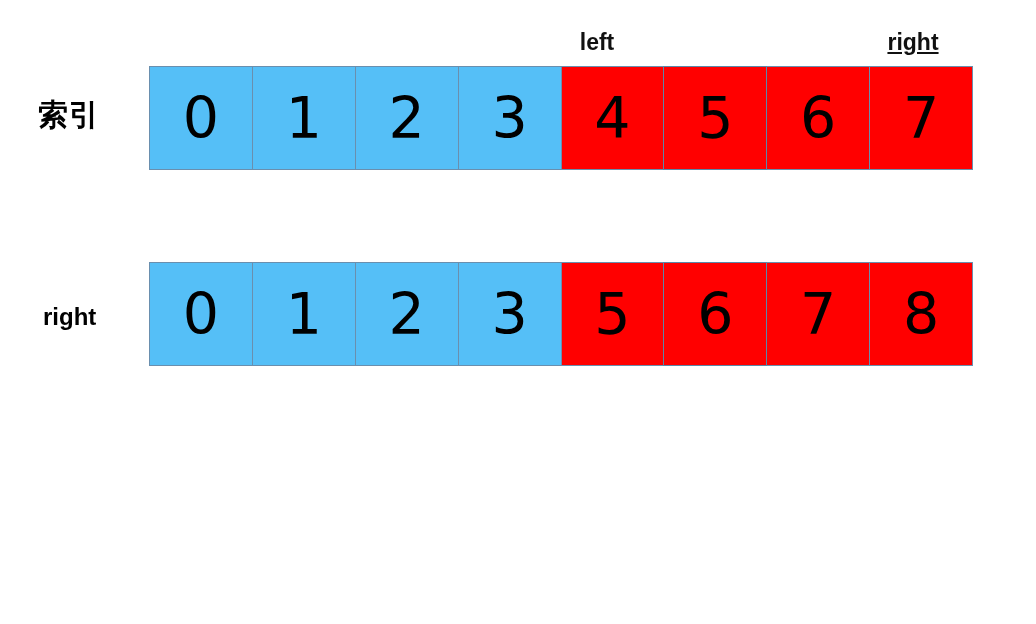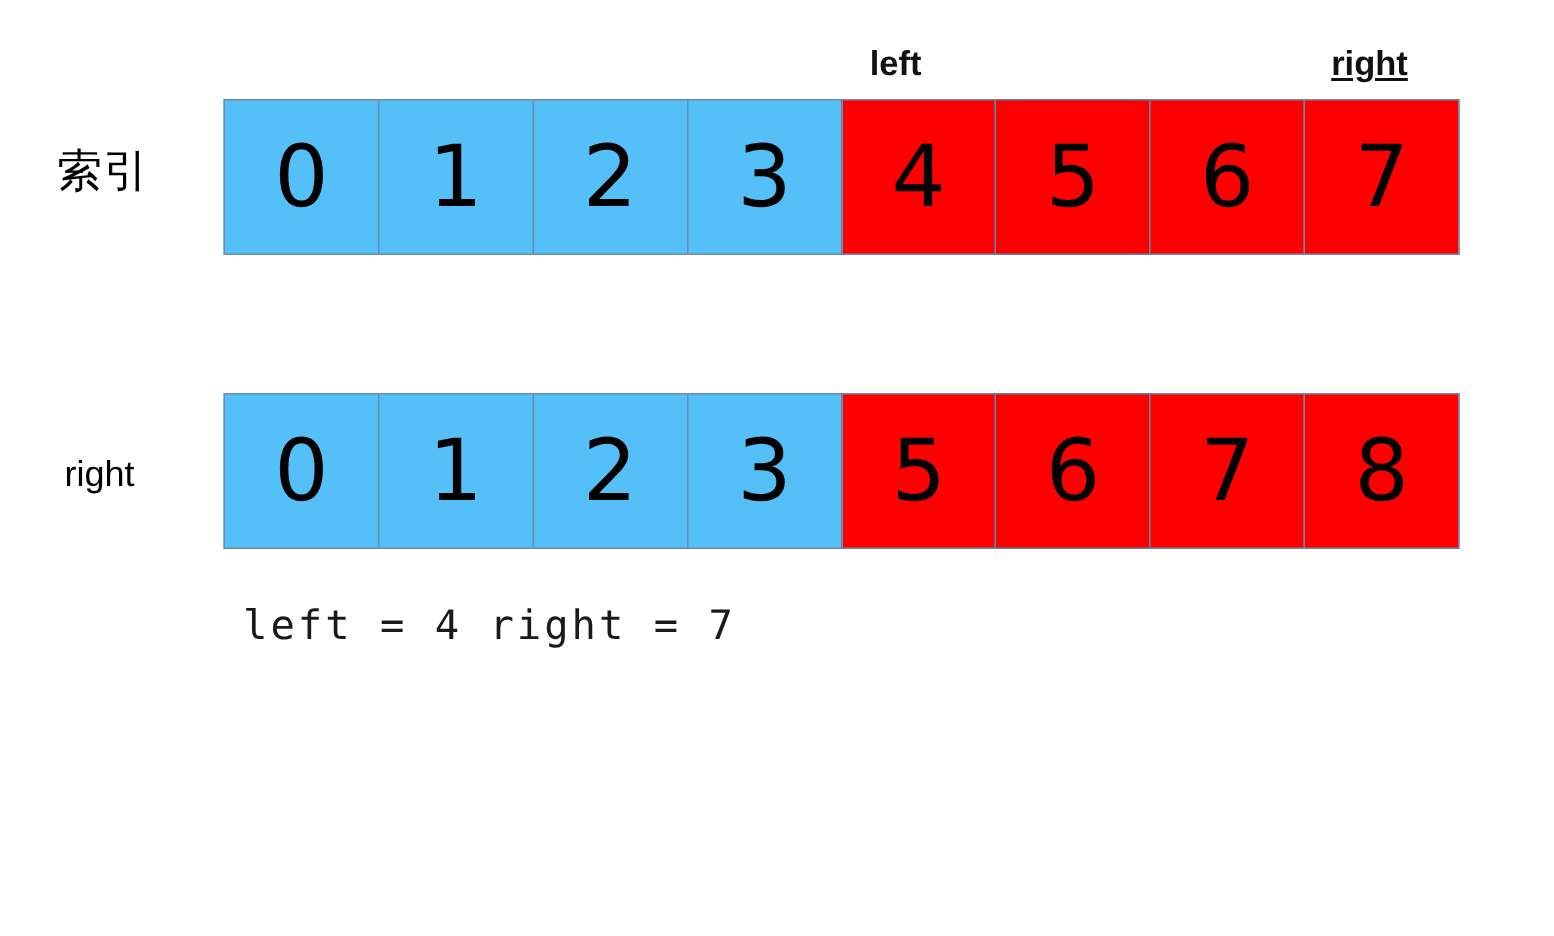--- a/index.html
+++ b/index.html
@@ -36,21 +36,21 @@
     line-height: 1;
     transform: translateX(-50%);
   }
   #pointer-left  { left: 597px; top: 31px; }
   #pointer-right { left: 913px; top: 31px; text-decoration: underline; }
 
   
   .row-caption {
     position: absolute;
     font-family: "Liberation Sans", sans-serif;
-    font-weight: normal;
+    font-weight: bold;
     color: #000000;
     white-space: nowrap;
     line-height: 1;
   }
   #caption-index {
     left: 38px;
     top: 100px;
     font-size: 30px;
     letter-spacing: 1px;
   }
@@ -133,15 +133,14 @@
     <div class="cell blue">0</div>
     <div class="cell blue">1</div>
     <div class="cell blue">2</div>
     <div class="cell blue">3</div>
     <div class="cell red">5</div>
     <div class="cell red marked">6</div>
     <div class="cell red">7</div>
     <div class="cell red">8</div>
   </div>
 
-  <div id="expression">left = 4 right = 7</div>
 
 </div>
 
 </body></html>

